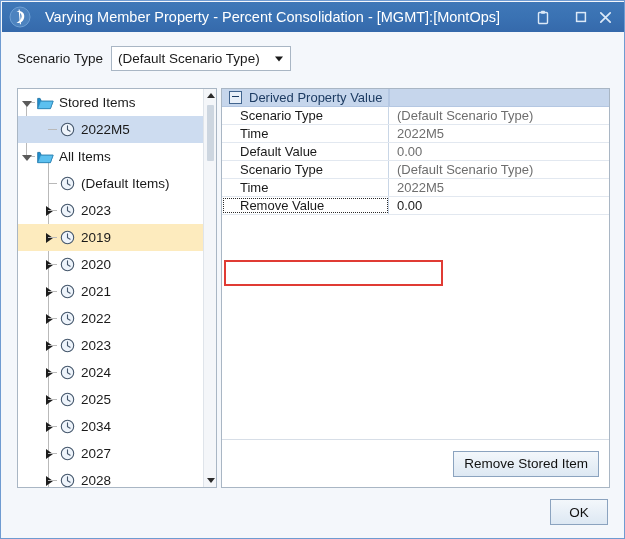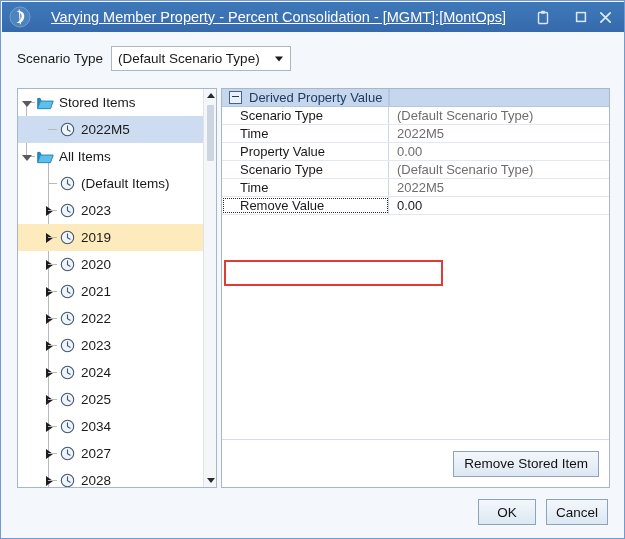--- a/index.html
+++ b/index.html
@@ -37,26 +37,25 @@
     height: 26px;
     margin-left: 5px;
     display: flex;
     align-items: center;
     justify-content: center;
     flex: none;
   }
   .title-text {
     color: #ffffff;
     font-size: 14.5px;
-    margin-left: 18px;
+    margin-left: 12px;
     white-space: nowrap;
     flex: 1 1 auto;
     overflow: hidden;
     text-overflow: ellipsis;
-    text-decoration: underline;
   }
   .title-btns {
     display: flex;
     align-items: center;
     flex: none;
     margin-right: 8px;
   }
   .tbtn {
     width: 24px;
     height: 22px;
@@ -652,21 +651,21 @@
         </div>
         <div class="grow">
           <div class="gname">Scenario Type</div>
           <div class="gval">(Default Scenario Type)</div>
         </div>
         <div class="grow">
           <div class="gname">Time</div>
           <div class="gval">2022M5</div>
         </div>
         <div class="grow">
-          <div class="gname">Property Value</div>
+          <div class="gname">Default Value</div>
           <div class="gval">0.00</div>
         </div>
         <div class="grow">
           <div class="gname">Scenario Type</div>
           <div class="gval">(Default Scenario Type)</div>
         </div>
         <div class="grow">
           <div class="gname">Time</div>
           <div class="gval">2022M5</div>
         </div>
@@ -676,16 +675,15 @@
         </div>
         <div class="redbox" style="top: 171px;"></div>
       </div>
     <div class="panel-footer">
       <button class="btn btn-remove">Remove Stored Item</button>
     </div>
   </div>
 
   <div class="footer-btns">
     <button class="btn btn-ok">OK</button>
-    <button class="btn btn-cancel">Cancel</button>
   </div>
 
 </div>
 
 </body></html>

